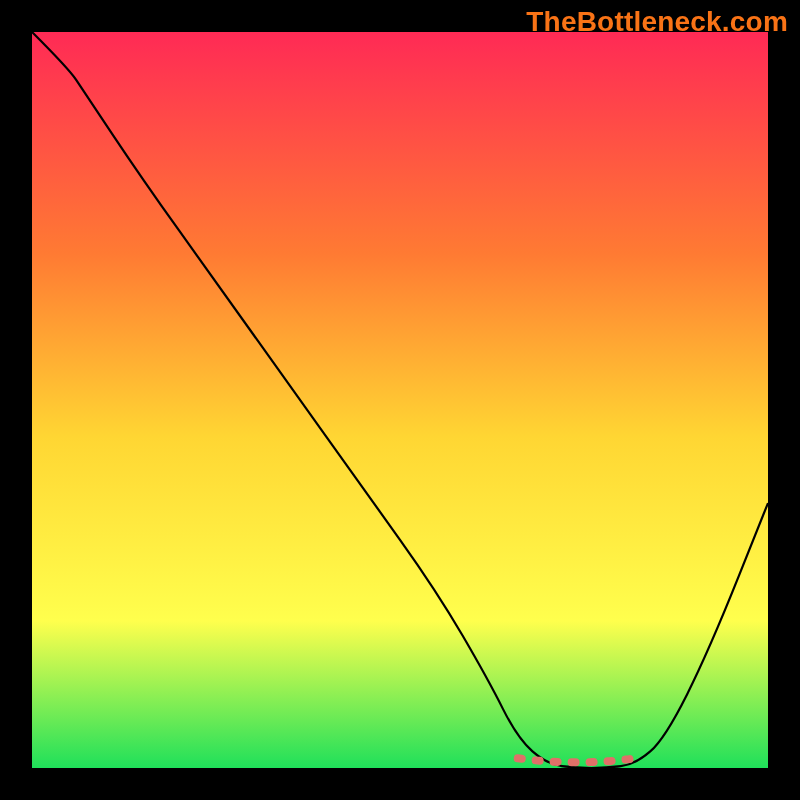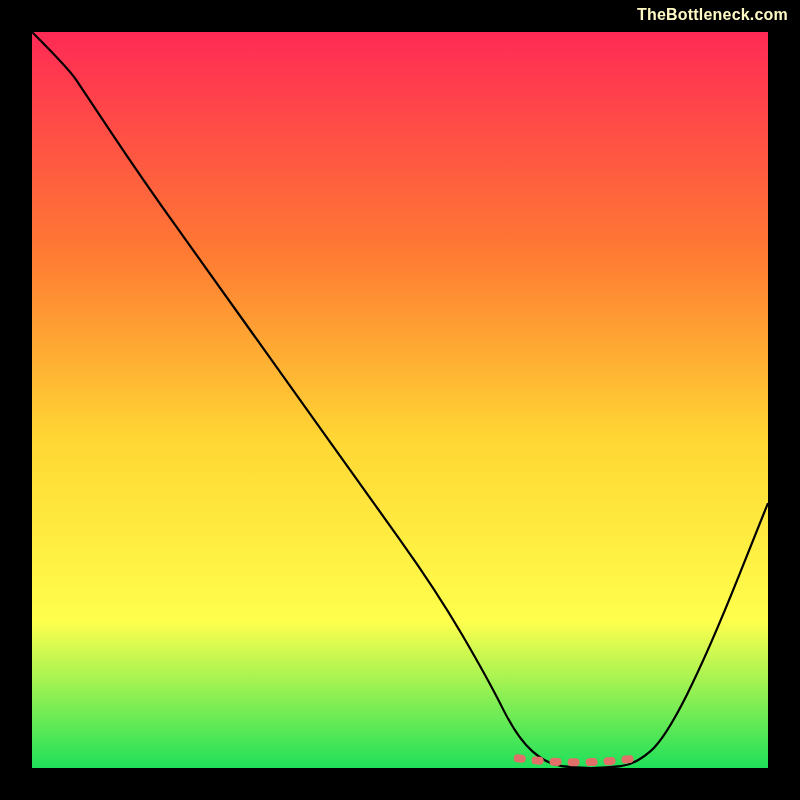--- a/index.html
+++ b/index.html
@@ -14,22 +14,22 @@
   .frame {
     position: relative;
     width: 800px;
     height: 800px;
     background: #000;
   }
   .watermark {
     position: absolute;
     top: 6px;
     right: 12px;
-    color: #fef9c3;
-    font-size: 16px;
+    color: #f97316;
+    font-size: 28px;
     font-weight: bold;
     letter-spacing: 0.2px;
     z-index: 10;
   }
   .plot-outer {
     position: absolute;
     left: 32px;
     top: 32px;
     width: 736px;
     height: 736px;

